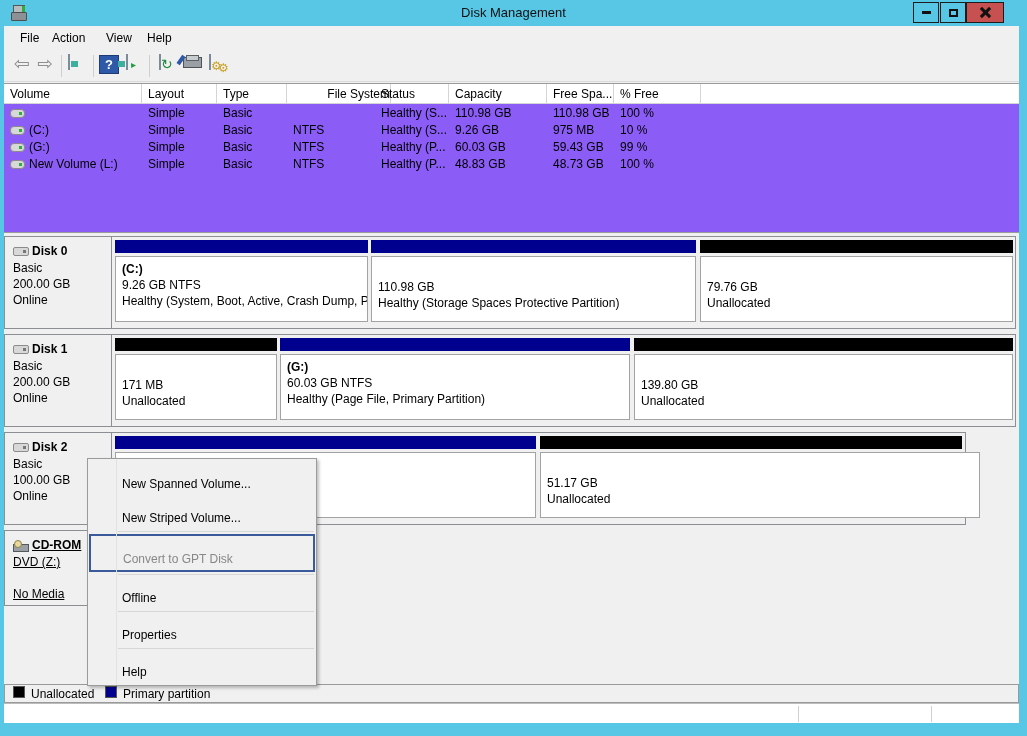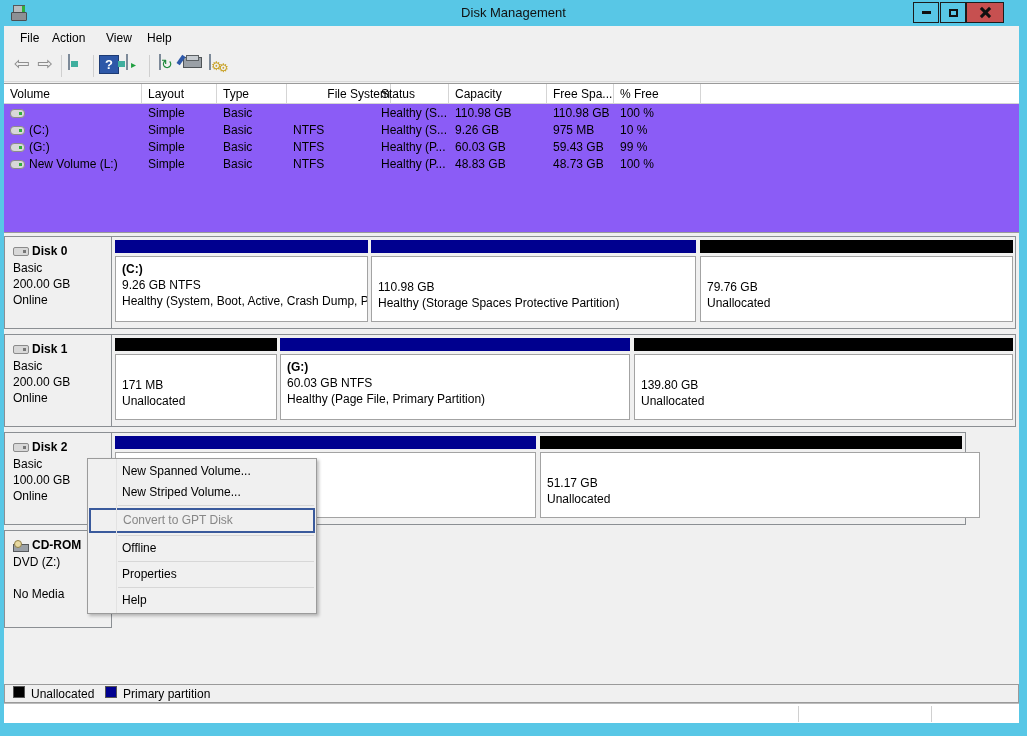--- a/index.html
+++ b/index.html
@@ -85,21 +85,21 @@
   .sw.black { left:8px; background:#000; }
   .sw.navy { left:100px; background:#00008f; }
   .legendbar span { position:absolute; top:1px; line-height:17px; }
   .lg1 { left:26px; } .lg2 { left:118px; }
   .statusbar { position:absolute; left:4px; top:703px; width:1015px; height:20px; background:#fff; border-top:1px solid #bcbcbc; }
   .sb-div { position:absolute; top:2px; width:1px; height:16px; background:#d0d0d0; }
 
   
   .ctxmenu { position:absolute; left:87px; top:458px; width:230px; background:#f0f0f0; border:1px solid #9b9b9b; box-shadow:2px 2px 3px rgba(0,0,0,0.25); padding:2px 0; z-index:50; }
   .gutter { position:absolute; left:28px; top:0; bottom:0; width:1px; background:#e2e2e2; }
-  .mi { position:relative; height:21px; line-height:21px; padding-left:34px; cursor:pointer; white-space:nowrap; }
+  .mi { position:relative; height:21px; line-height:21px; padding-left:34px; cursor:pointer; white-space:nowrap;margin-top:13px; }
   .mi.disabled { color:#878787; cursor:default; }
   .msep { height:1px; background:#d7d7d7; margin:2px 2px 2px 30px; }
   .focusbox { border:2px solid #3a5a9c; margin:0 1px; }
   .focusbox .mi { padding-left:32px; }
 </style>
 </head>
 <body>
 
 <div class="win">
 
@@ -247,21 +247,21 @@
     <span>100.00 GB</span><br>
     <span>Online</span>
   </div>
   <div class="partbar primary" style="left:115px; top:436px; width:421px;"></div>
   <div class="partbox" style="left:115px; top:452px; width:421px; height:66px;"></div>
   <div class="partbar unalloc" style="left:540px; top:436px; width:422px;"></div>
   <div class="partbox" style="left:540px; top:452px; width:440px; height:66px;">
     <div class="txt mid"><span>51.17 GB</span><br><span>Unallocated</span></div>
   </div>
 
-  <div class="disklabel" style="top:530px; height:98px;">
+  <div class="disklabel" style="top:530px; height:76px;text-decoration:underline;">
     <b><span class="cd-ic"><span class="tray"></span><span class="disc"></span></span><span>CD-ROM</span></b>
     <span>DVD (Z:)</span><br><br>
     <span>No Media</span>
   </div>
 
   <div class="legendbar">
     <span class="sw black"></span>
     <span class="lg1">Unallocated</span>
     <span class="sw navy"></span>
     <span class="lg2">Primary partition</span>

